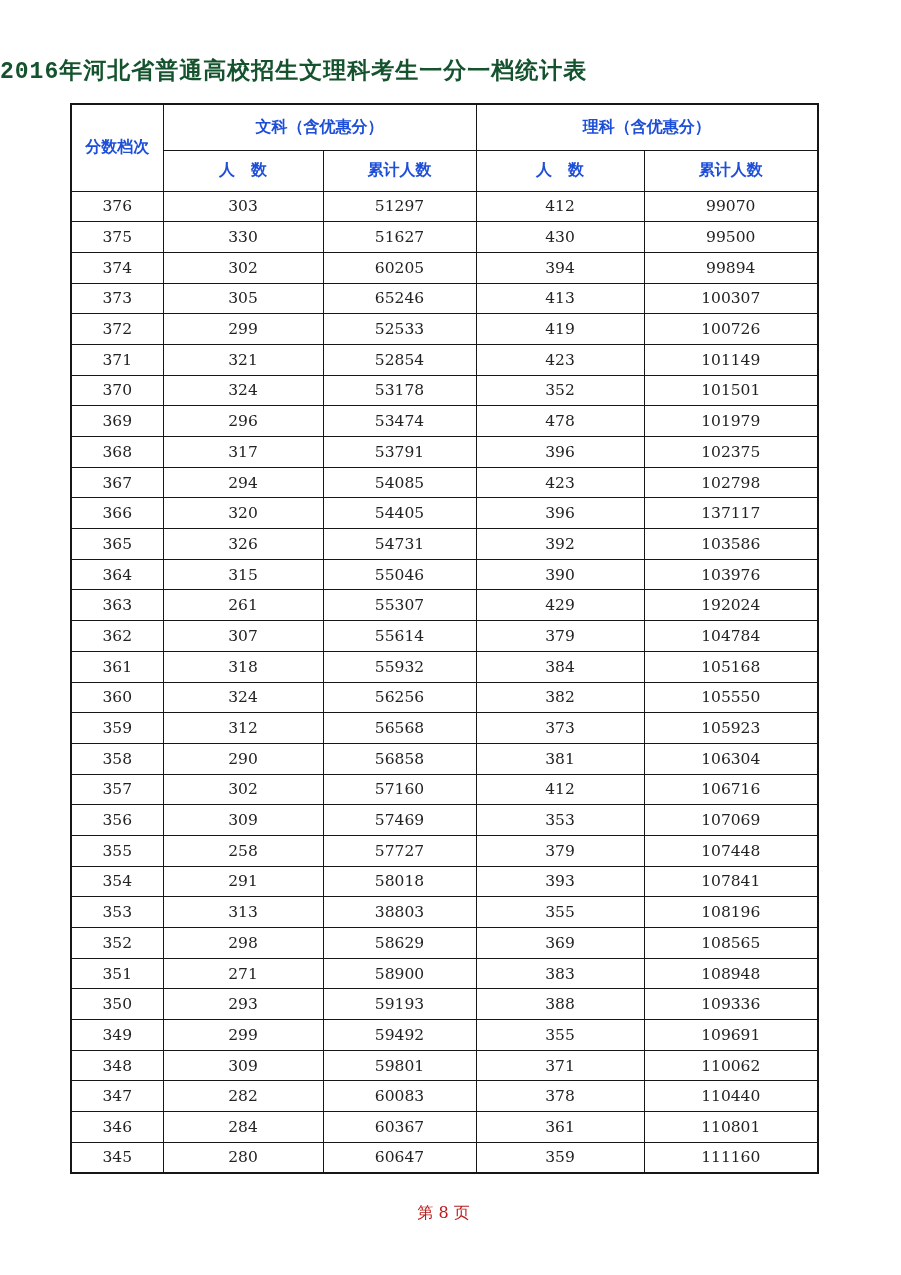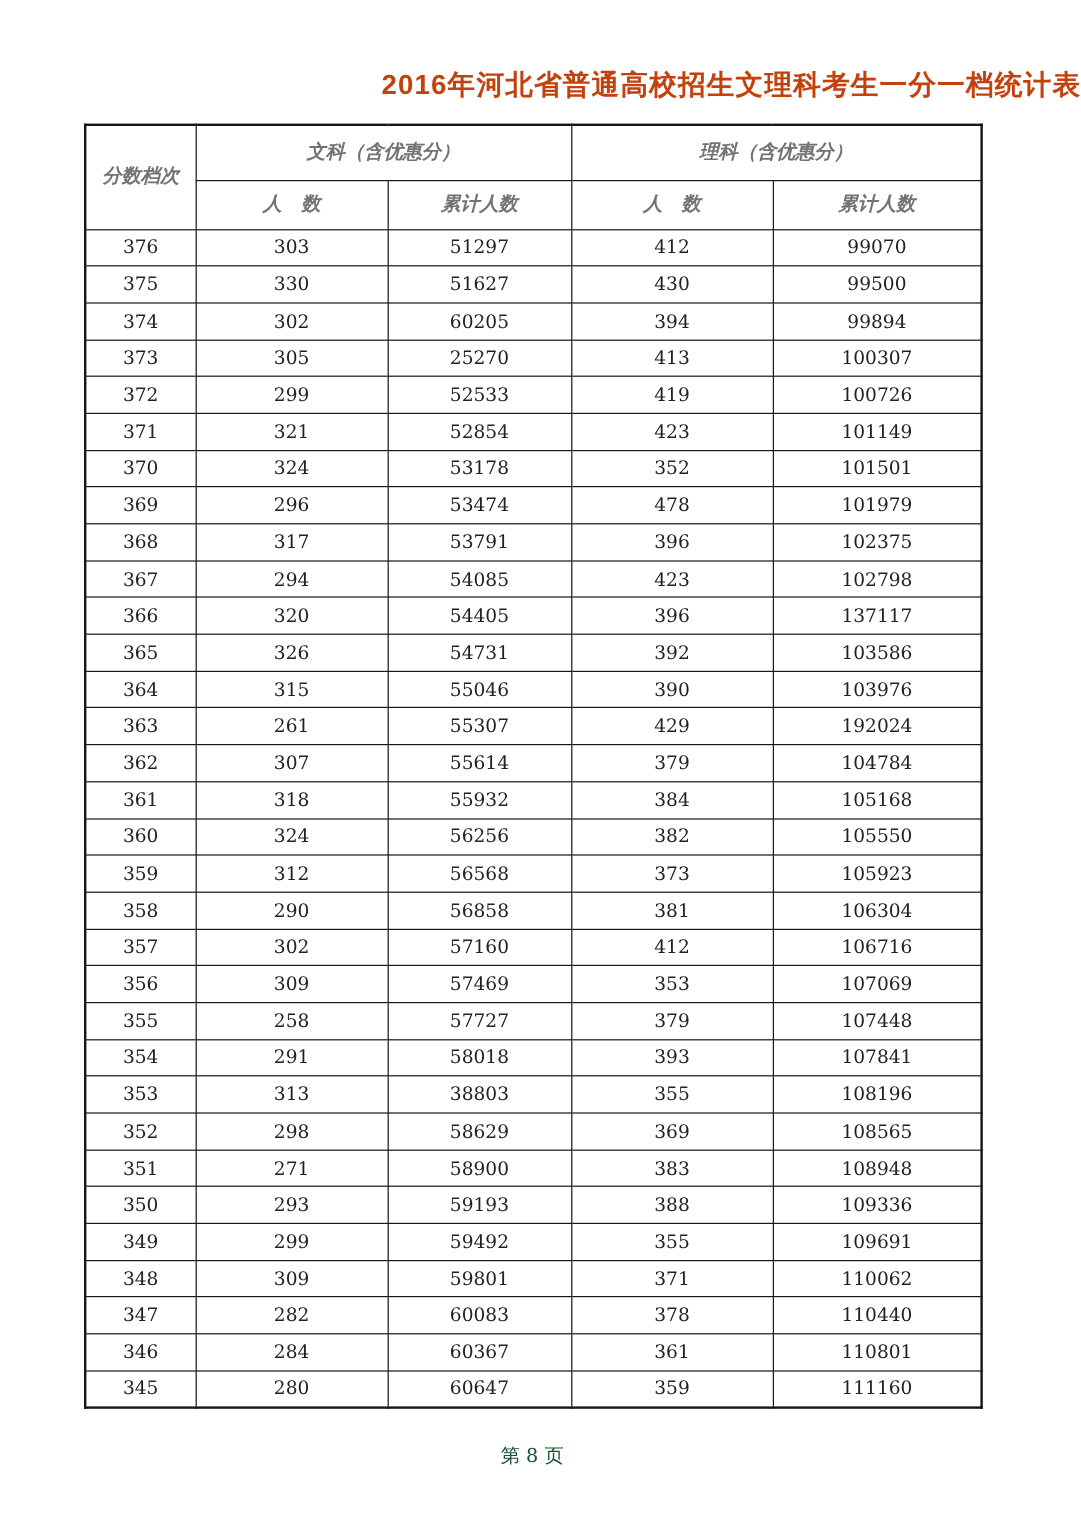--- a/index.html
+++ b/index.html
@@ -14,66 +14,65 @@
     color: #1c1c1c;
   }
   .page {
     width: 901px;
     height: 1275px;
     background: #ffffff;
     overflow: hidden;
   }
   .title {
     margin-top: 55px;
-    text-align: right;
-    font-family: Liberation Sans, sans-serif;
+    text-align: left;
+    font-family: Liberation Mono, monospace;
     font-weight: bold;
     font-size: 23px;
     letter-spacing: 1px;
-    color: #c2410c;
+    color: #14532d;
   }
   table.stats-table {
     margin-top: 17px;
     margin-left: 70px;
     width: 747px;
     border-collapse: collapse;
     table-layout: fixed;
     border: 2px solid #161616;
   }
   table.stats-table th,
   table.stats-table td {
     border: 1px solid #161616;
     text-align: center;
     vertical-align: middle;
     padding: 0;
   }
   table.stats-table thead th {
     font-family: "DejaVu Sans", "Liberation Sans", sans-serif;
     font-weight: bold;
     font-size: 16px;
-    color: #737373;
-    font-style: italic;
+    color: #1d4ed8;
   }
   tr.head-group th { height: 46px; }
   tr.head-sub th { height: 41px; }
   th.score-head { width: 92px; }
   table.stats-table tbody td {
     height: 30.7px;
     font-size: 15.5px;
     font-family: "DejaVu Serif", "Liberation Serif", serif;
     color: #222222;
   }
   .footer {
     margin-top: 29px;
     margin-left: 70px;
     width: 747px;
     text-align: center;
     font-size: 16px;
     font-family: "DejaVu Serif", "Liberation Serif", serif;
-    color: #14532d;
+    color: #b91c1c;
   }
 </style>
 </head>
 <body>
 
 <div class="page">
 
   <h1 class="title">2016年河北省普通高校招生文理科考生一分一档统计表</h1>
 
   <table class="stats-table">
@@ -115,21 +114,21 @@
         <tr>
           <td>374</td>
           <td>302</td>
           <td>60205</td>
           <td>394</td>
           <td>99894</td>
         </tr>
         <tr>
           <td>373</td>
           <td>305</td>
-          <td>25270</td>
+          <td>65246</td>
           <td>413</td>
           <td>100307</td>
         </tr>
         <tr>
           <td>372</td>
           <td>299</td>
           <td>52533</td>
           <td>419</td>
           <td>100726</td>
         </tr>

